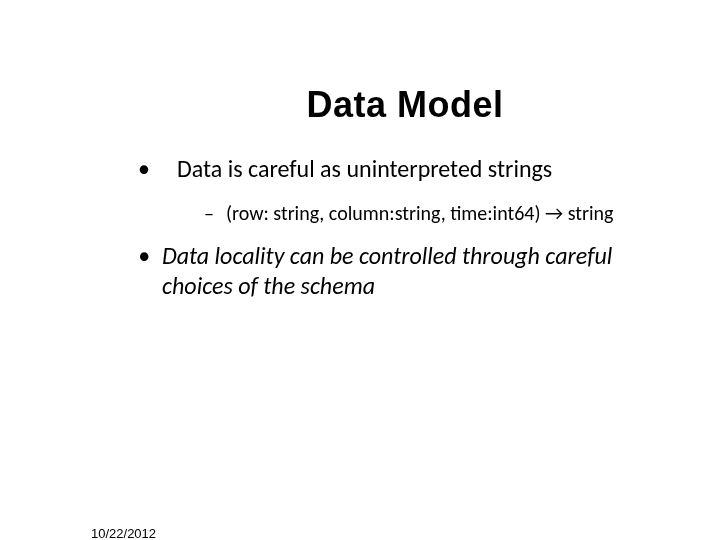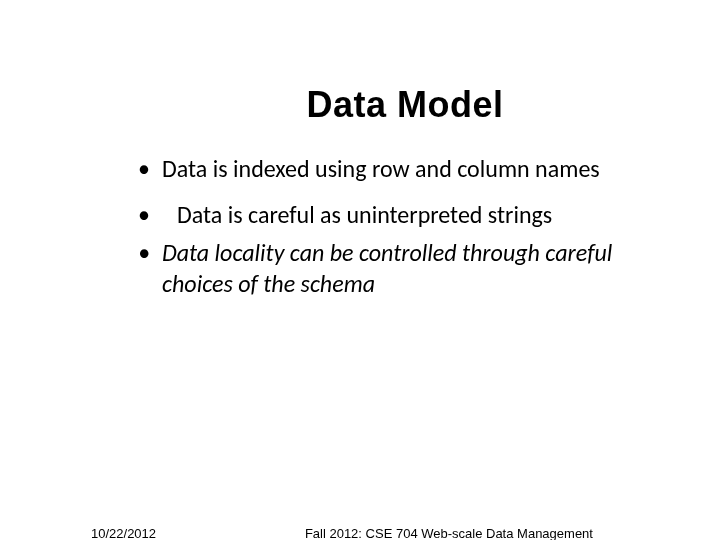--- a/index.html
+++ b/index.html
@@ -96,26 +96,27 @@
     }
   </style>
 </head>
 <body>
 
 <div class="slide">
   <h1 class="title">Data Model</h1>
 
   <div class="content">
     <ul class="main-list">
-      <li>Data is indexed using row and column names</li>
       <li>
         <span>Data is careful as uninterpreted strings</span>
+        <ul class="sub-list">
+          <li>(row: string, column:string, time:int64) → string</li>
+        </ul>
       </li>
       <li class="spaced-top">Data locality can be controlled through careful choices of the schema</li>
     </ul>
   </div>
 
   <div class="footer">
     <div class="footer-date">10/22/2012</div>
-    <div class="footer-center">Fall 2012: CSE 704 Web-scale Data Management</div>
     <div class="footer-page">6</div>
   </div>
 </div>
 
 </body></html>

